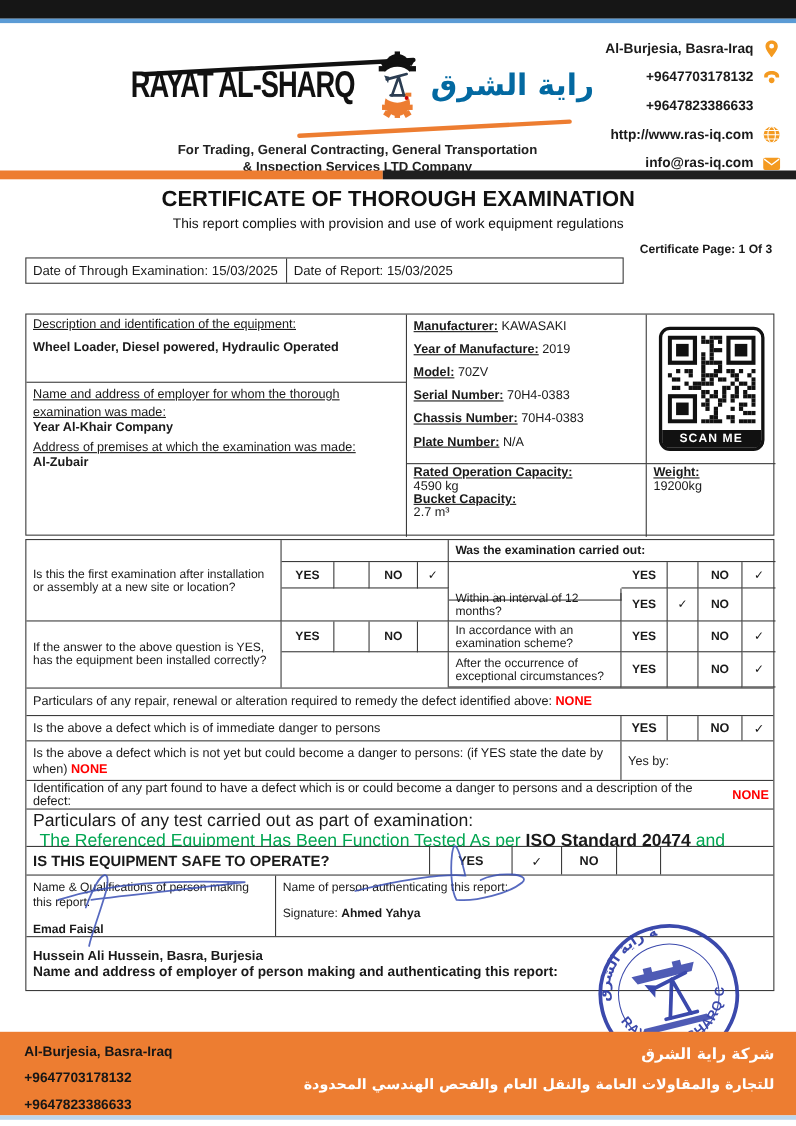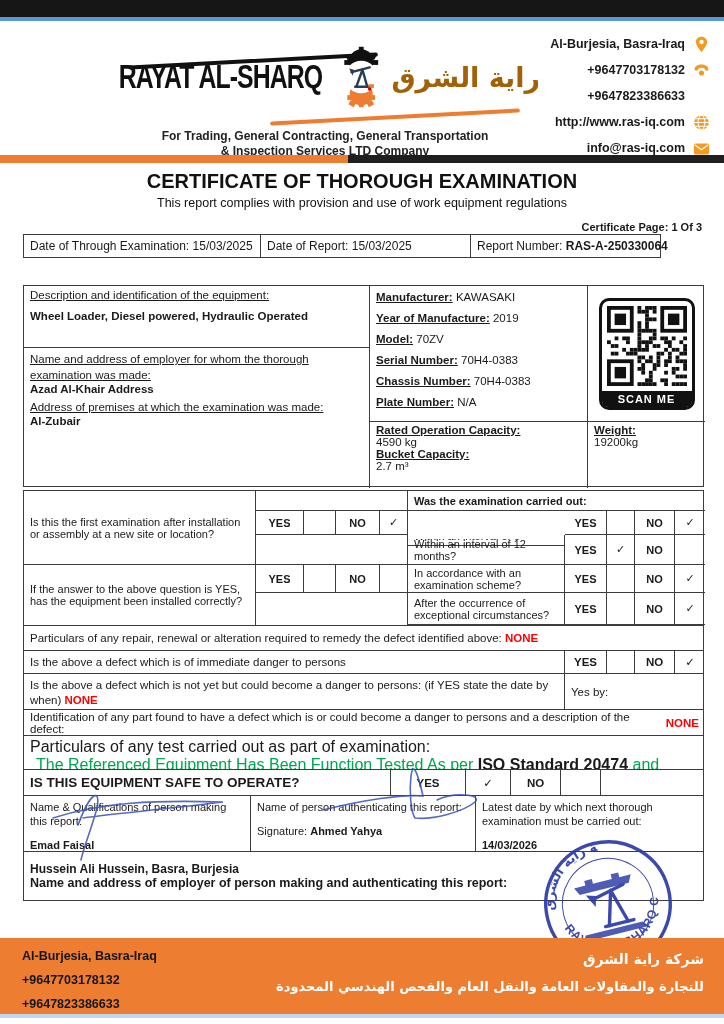--- a/index.html
+++ b/index.html
@@ -8,21 +8,21 @@
 
   
   .topbar { position:absolute; left:0; top:0; width:724px; height:17px; background:#161616; }
   .topline { position:absolute; left:0; top:17px; width:724px; height:4px; background:#5b9bd5; }
 
   
   .header { position:absolute; left:0; top:21px; width:724px; height:134px; }
   .logo { position:absolute; left:110px; top:8px; width:430px; height:120px; }
   .logo-row { display:flex; align-items:center; justify-content:space-between; }
   .logo-en { font-weight:bold; font-size:27px; letter-spacing:-1px; transform:scale(0.92,1.25); color:#111; white-space:nowrap; }
-  .logo-ar { font-family:"DejaVu Sans", sans-serif; font-weight:bold; font-size:27px; color:#a16207; white-space:nowrap; }
+  .logo-ar { font-family:"DejaVu Sans", sans-serif; font-weight:bold; font-size:27px; color:#0369a1; white-space:nowrap; }
   .swoosh-top { position:absolute; left:18px; top:30px; width:250px; height:4px; background:#111; border-radius:2px; transform:rotate(-3deg); }
   .swoosh-bot { position:absolute; left:160px; top:86px; width:250px; height:4px; background:#ed7d31; border-radius:2px; transform:rotate(-3deg); }
   .tagline { text-align:center; font-weight:bold; font-size:12px; color:#222; line-height:15px; margin-top:4px; }
 
   .contact { position:absolute; right:14px; top:10px; width:230px; }
   .contact-row { display:flex; align-items:center; justify-content:flex-end; height:26px; font-size:12.5px; font-weight:bold; color:#1a1a1a; }
   .contact-row .ic { width:17px; height:17px; margin-left:8px; flex:0 0 auto; }
   .contact-row .ic.empty { visibility:hidden; }
 
   
@@ -30,21 +30,21 @@
   .div-dark { position:absolute; left:348px; top:155px; width:376px; height:8px; background:#1f1f1f; }
 
   
   .title { position:absolute; left:0; top:170px; width:724px; text-align:center; font-size:20px; font-weight:bold; color:#111; }
   .subtitle { position:absolute; left:0; top:196px; width:724px; text-align:center; font-size:12.5px; color:#111; }
   .pageLabel { position:absolute; right:22px; top:221px; font-size:11px; font-weight:bold; }
 
   
   .cell { border-right:1px solid #3c3c3c; border-bottom:1px solid #3c3c3c; padding:3px 6px; overflow:hidden; }
 
-  .meta { position:absolute; left:23px; top:234px; width:638px; height:24px; display:grid; grid-template-columns:237px 210px 234px; border:1px solid #3c3c3c; }
+  .meta { position:absolute; left:23px; top:234px; width:544px; height:24px; display:grid; grid-template-columns:237px 210px 234px; border:1px solid #3c3c3c; }
   .meta .cell { display:flex; align-items:center; font-size:12px; border-bottom:none; }
   .meta .cell:last-child { border-right:none; }
 
   
   .equip { position:absolute; left:23px; top:285px; width:681px; height:202px; border:1px solid #3c3c3c; display:grid; grid-template-columns:346px 218px 117px; grid-template-rows:62px 74px 66px; }
   .equip .cell { font-size:11.5px; }
   .lblu { text-decoration:underline; }
   .bold { font-weight:bold; }
   .eq-line { margin-bottom:9px; }
   .qr-wrap { display:flex; align-items:center; justify-content:center; }
@@ -182,31 +182,30 @@
   <div class="div-orange"></div>
   <div class="div-dark"></div>
 
   <div class="title">CERTIFICATE OF THOROUGH EXAMINATION</div>
   <div class="subtitle">This report complies with provision and use of work equipment regulations</div>
   <div class="pageLabel">Certificate Page: 1 Of 3</div>
 
   <div class="meta">
     <div class="cell">Date of Through Examination: 15/03/2025</div>
     <div class="cell">Date of Report: 15/03/2025</div>
-    <div class="cell"><span>Report Number: </span>&nbsp;<span class="bold">RAS-A-250330064</span></div>
   </div>
 
   <div class="equip">
     <div class="cell" style="grid-area:1/1/2/2;">
       <div class="lblu eq-line">Description and identification of the equipment:</div>
       <div class="bold">Wheel Loader, Diesel powered, Hydraulic Operated</div>
     </div>
     <div class="cell" style="grid-area:2/1/4/2; border-bottom:none;">
       <div class="lblu" style="line-height:16px;">Name and address of employer for whom the thorough examination was made:</div>
-      <div class="bold" style="margin-bottom:6px;">Azad Al-Khair Address</div>
+      <div class="bold" style="margin-bottom:6px;">Year Al-Khair Company</div>
       <div class="lblu" style="margin-bottom:2px;">Address of premises at which the examination was made:</div>
       <div class="bold">Al-Zubair</div>
     </div>
     <div class="cell" style="grid-area:1/2/3/3; padding-top:5px;">
       <div class="eq-line"><span class="lblu bold">Manufacturer:</span> <span>KAWASAKI</span></div>
       <div class="eq-line"><span class="lblu bold">Year of Manufacture:</span> <span>2019</span></div>
       <div class="eq-line"><span class="lblu bold">Model:</span> <span>70ZV</span></div>
       <div class="eq-line"><span class="lblu bold">Serial Number:</span> <span>70H4-0383</span></div>
       <div class="eq-line"><span class="lblu bold">Chassis Number:</span> <span>70H4-0383</span></div>
       <div><span class="lblu bold">Plate Number:</span> <span>N/A</span></div>
@@ -449,24 +448,20 @@
 
     <div class="row r-sig">
       <div class="cell">
         <div>Name &amp; Qualifications of person making this report:</div>
         <div class="bold" style="margin-top:10px;">Emad Faisal</div>
       </div>
       <div class="cell">
         <div>Name of person authenticating this report:</div>
         <div style="margin-top:10px;"><span>Signature: </span><span class="bold">Ahmed Yahya</span></div>
       </div>
-      <div class="cell">
-        <div>Latest date by which next thorough examination must be carried out:</div>
-        <div class="bold" style="margin-top:10px;">14/03/2026</div>
-      </div>
     </div>
 
     <div class="row r-emp">
       <div class="cell">
         <div class="bold" style="font-size:12px; margin-top:6px;">Hussein Ali Hussein, Basra, Burjesia</div>
         <div class="bold" style="font-size:12.5px;">Name and address of employer of person making and authenticating this report:</div>
       </div>
     </div>
   </div>
 

